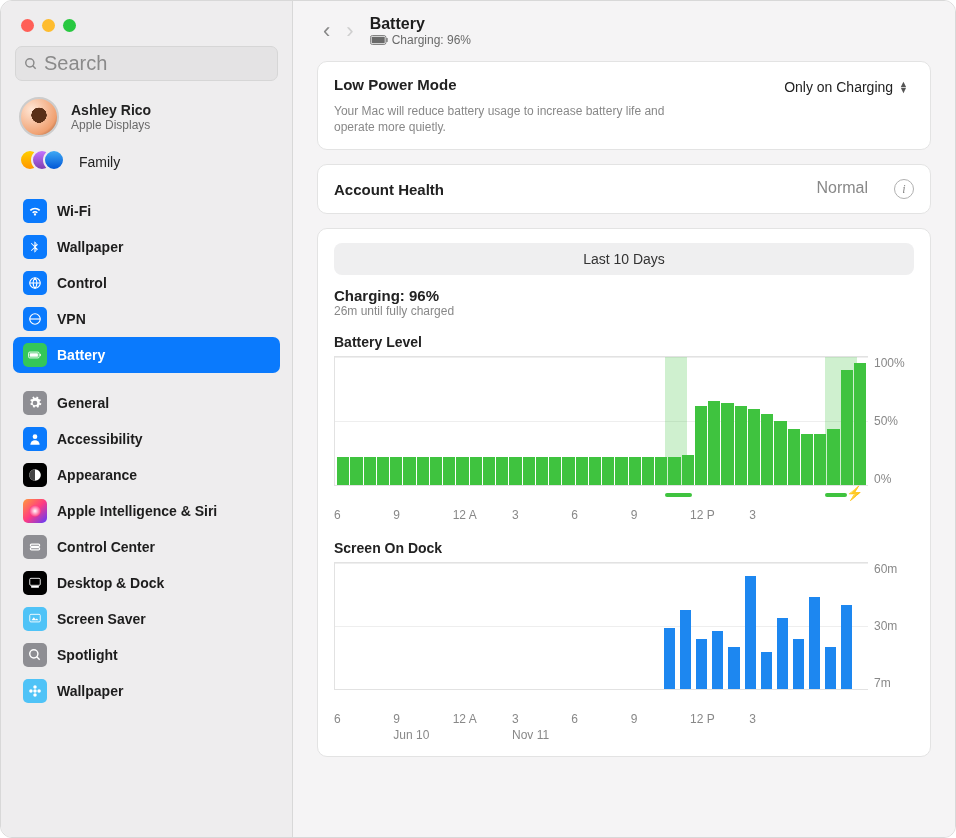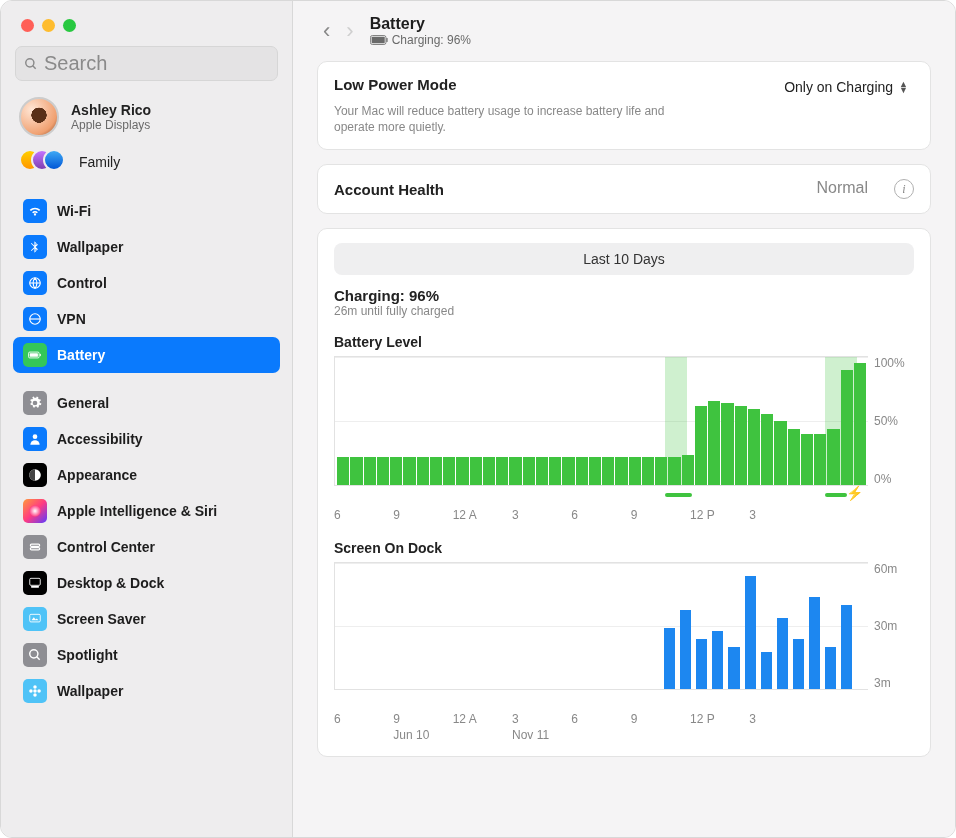--- a/index.html
+++ b/index.html
@@ -452,21 +452,21 @@
               <div class="bar blue" style="height: 40%; margin-left: 2px; margin-right: 2px;"></div>
               <div class="bar blue" style="height: 73.3333%; margin-left: 2px; margin-right: 2px;"></div>
               <div class="bar blue" style="height: 33.3333%; margin-left: 2px; margin-right: 2px;"></div>
               <div class="bar blue" style="height: 66.6667%; margin-left: 2px; margin-right: 2px;"></div>
               <div class="bar" style="height: 0px;"></div>
             </div>
         </div>
         <div class="yaxis" id="usage-yaxis">
             <div>60m</div>
             <div>30m</div>
-            <div>3m</div>
+            <div>7m</div>
           </div>
       </div>
       <div class="xaxis" id="usage-xaxis">
           <span>6</span>
           <span>9</span>
           <span>12 A</span>
           <span>3</span>
           <span>6</span>
           <span>9</span>
           <span>12 P</span>

